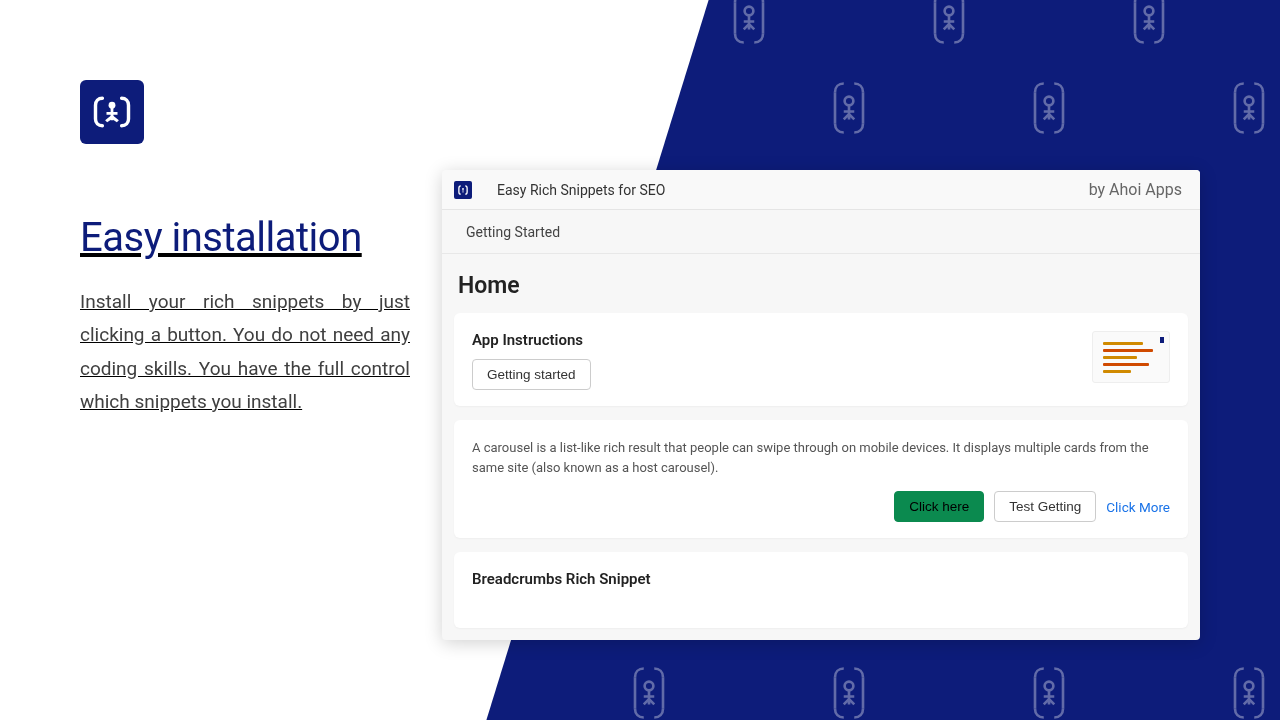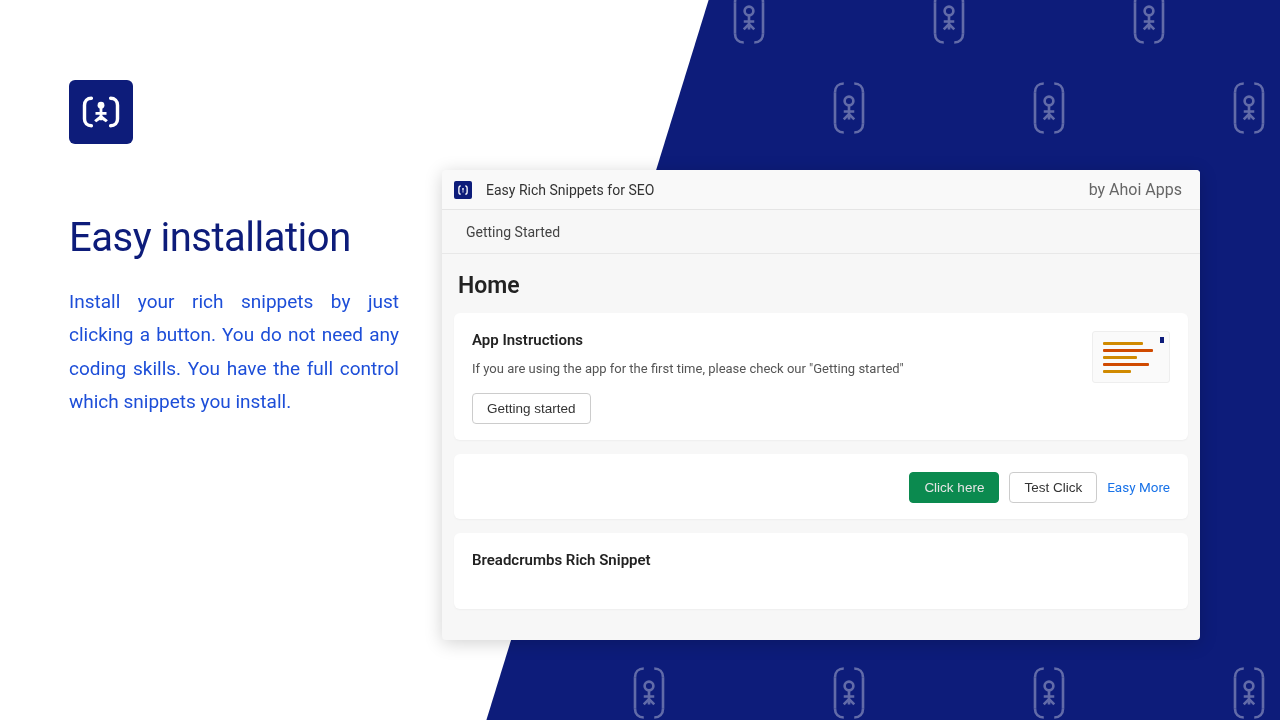--- a/index.html
+++ b/index.html
@@ -18,23 +18,24 @@
 
 .pattern-icon {
   position: absolute;
   width: 56px; height: 56px;
   opacity: 0.35;
 }
 
 
 .left-col {
   position: absolute;
-  left: 69px; top: 80px;
+  left: 80px; top: 80px;
   width: 330px;
   z-index: 2;
+  text-decoration: underline;
 }
 
 .logo-badge {
   width: 64px; height: 64px;
   background: #0d1c7a;
   border-radius: 6px;
   display: flex; align-items: center; justify-content: center;
   margin-bottom: 70px;
 }
 
@@ -42,21 +43,21 @@
   font-size: 40px;
   font-weight: 400;
   color: #0d1c7a;
   margin-bottom: 24px;
   letter-spacing: -0.5px;
 }
 
 .description {
   font-size: 19px;
   line-height: 1.75;
-  color: #1d4ed8;
+  color: #404040;
   text-align: justify;
 }
 
 
 .app-window {
   position: absolute;
   top: 170px; left: 442px;
   width: 758px; height: 470px;
   background: #f7f7f7;
   border-radius: 4px;
@@ -64,21 +65,21 @@
   z-index: 3;
   overflow: hidden;
 }
 
 .app-titlebar {
   display: flex; align-items: center; justify-content: space-between;
   padding: 10px 18px 10px 12px;
   background: #f9f9f9;
   border-bottom: 1px solid #e5e5e5;
 }
-.titlebar-left { display: flex; align-items: center; gap: 14px; }
+.titlebar-left { display: flex; align-items: center; gap: 25px; }
 .titlebar-icon { width: 18px; height: 18px; background: #0d1c7a; border-radius: 2px; display:flex;align-items:center;justify-content:center;}
 .app-title { font-size: 14px; color: #333; }
 .app-by { font-size: 16px; color: #666; }
 
 .app-tabbar {
   padding: 12px 24px;
   border-bottom: 1px solid #e8e8e8;
   background: #f7f7f7;
 }
 .tab-item { font-size: 14px; color: #444; }
@@ -104,21 +105,21 @@
 .btn-row.right { justify-content: flex-end; }
 .btn {
   font-size: 13.5px;
   padding: 7px 14px;
   border-radius: 4px;
   cursor: pointer;
   border: 1px solid #ccc;
   background: #fff;
   color: #333;
 }
-.btn.primary { background: #0b8a4f; border-color: #0b8a4f; color: #e5e5e5; }
+.btn.primary { background: #0b8a4f; border-color: #0b8a4f; color: #000000; }
 .link { font-size: 13.5px; color: #1a73e8; cursor: pointer; }
 
 </style>
 </head>
 <body>
 
 <div class="navy-bg">
 
   <div class="pattern-icon" style="top:-10px;left:30px"><svg viewBox="0 0 64 64">
         <g fill="none" stroke="#fff" stroke-width="3">
@@ -257,41 +258,41 @@
     <span class="tab-item">Getting Started</span>
   </div>
 
   <div class="app-body">
     <h2 class="page-title">Home</h2>
 
     <div class="card">
       <div class="card-row">
         <div style="flex:1">
           <div class="card-title">App Instructions</div>
-          <div class="card-desc">If you are using the app for the first time, please check our "Getting started"</div>
           <div class="btn-row">
             <button class="btn">Getting started</button>
           </div>
         </div>
         <div class="card-thumb">
           <div class="thumb-dot"></div>
           <div class="thumb-line" style="top:10px;width:40px;background:#d08a00"></div>
           <div class="thumb-line" style="top:17px;width:50px;background:#d04a00"></div>
           <div class="thumb-line" style="top:24px;width:34px;background:#d08a00"></div>
           <div class="thumb-line" style="top:31px;width:46px;background:#d04a00"></div>
           <div class="thumb-line" style="top:38px;width:28px;background:#d08a00"></div>
         </div>
       </div>
     </div>
 
     <div class="card">
+      <div class="card-desc">A carousel is a list-like rich result that people can swipe through on mobile devices. It displays multiple cards from the same site (also known as a host carousel).</div>
       <div class="btn-row right">
         <button class="btn primary">Click here</button>
-        <button class="btn">Test Click</button>
-        <span class="link">Easy More</span>
+        <button class="btn">Test Getting</button>
+        <span class="link">Click More</span>
       </div>
     </div>
 
     <div class="card" style="padding-bottom:30px">
       <div class="card-title">Breadcrumbs Rich Snippet</div>
     </div>
 
   </div>
 </div>
 

